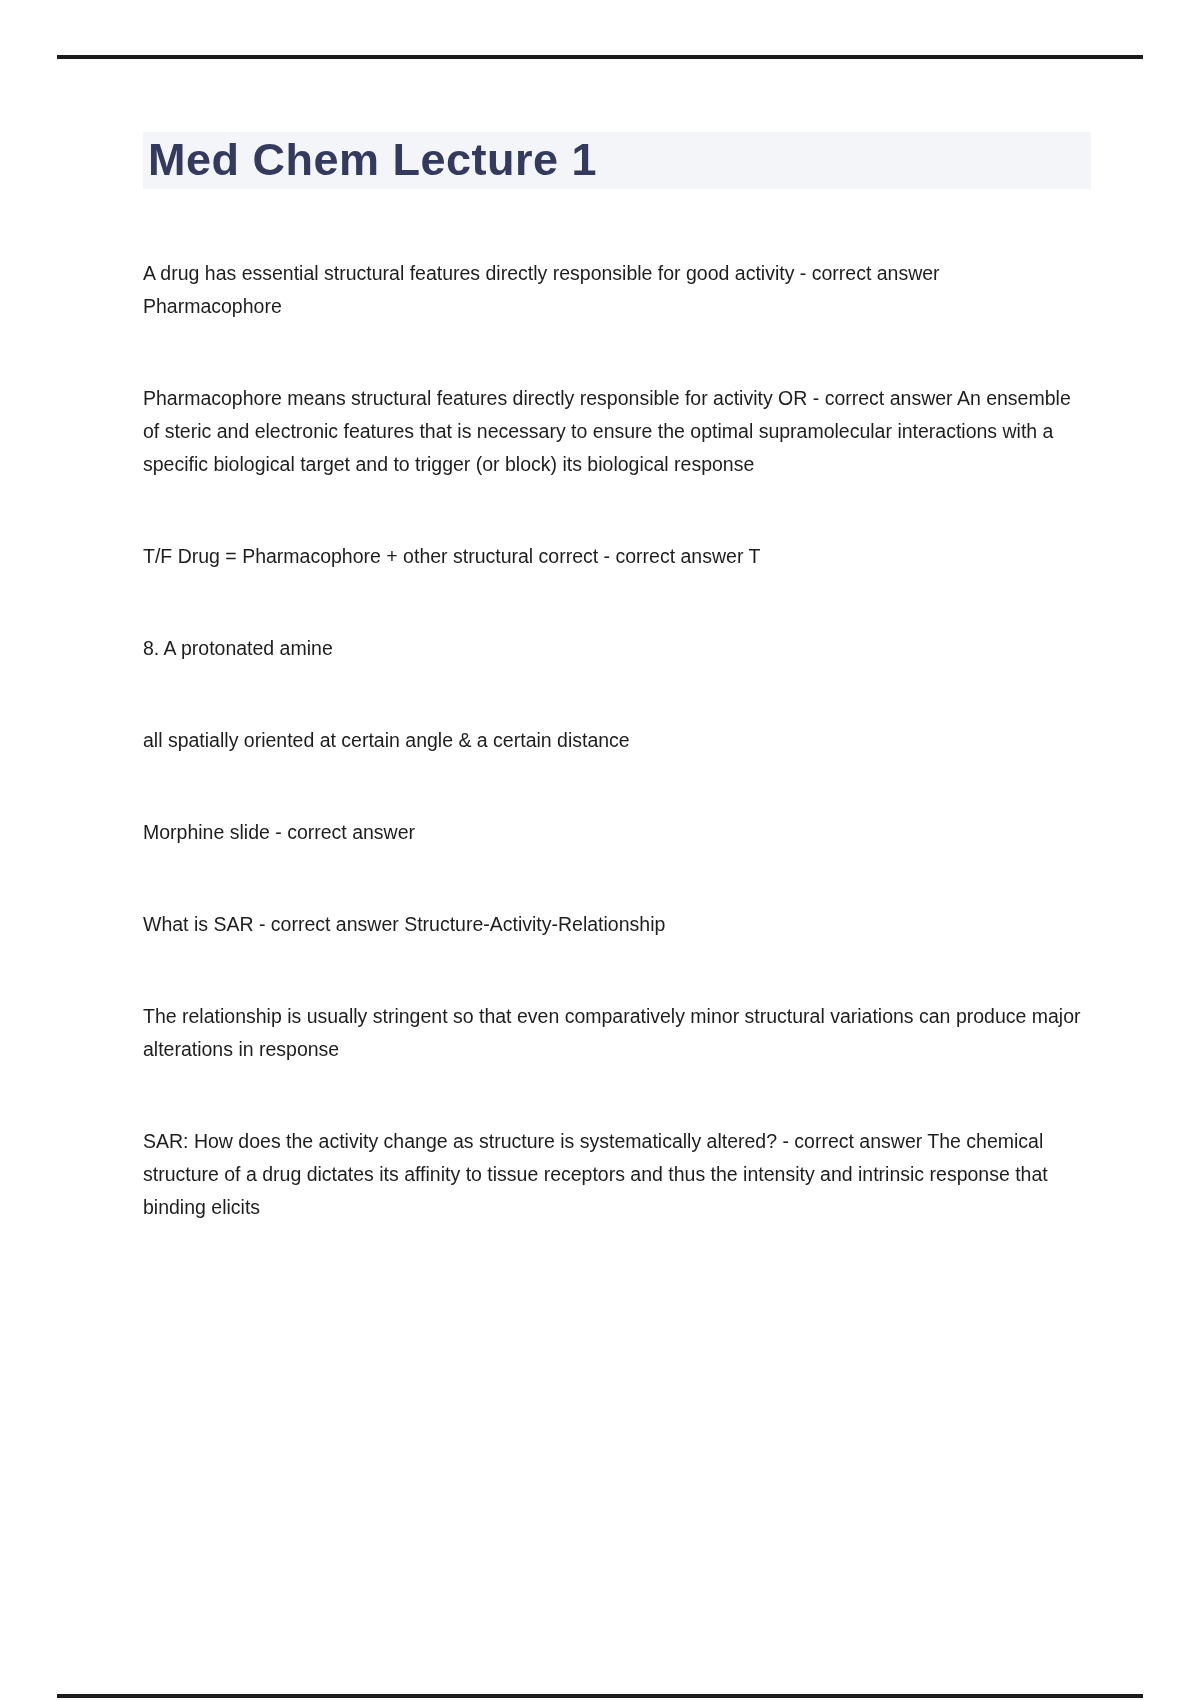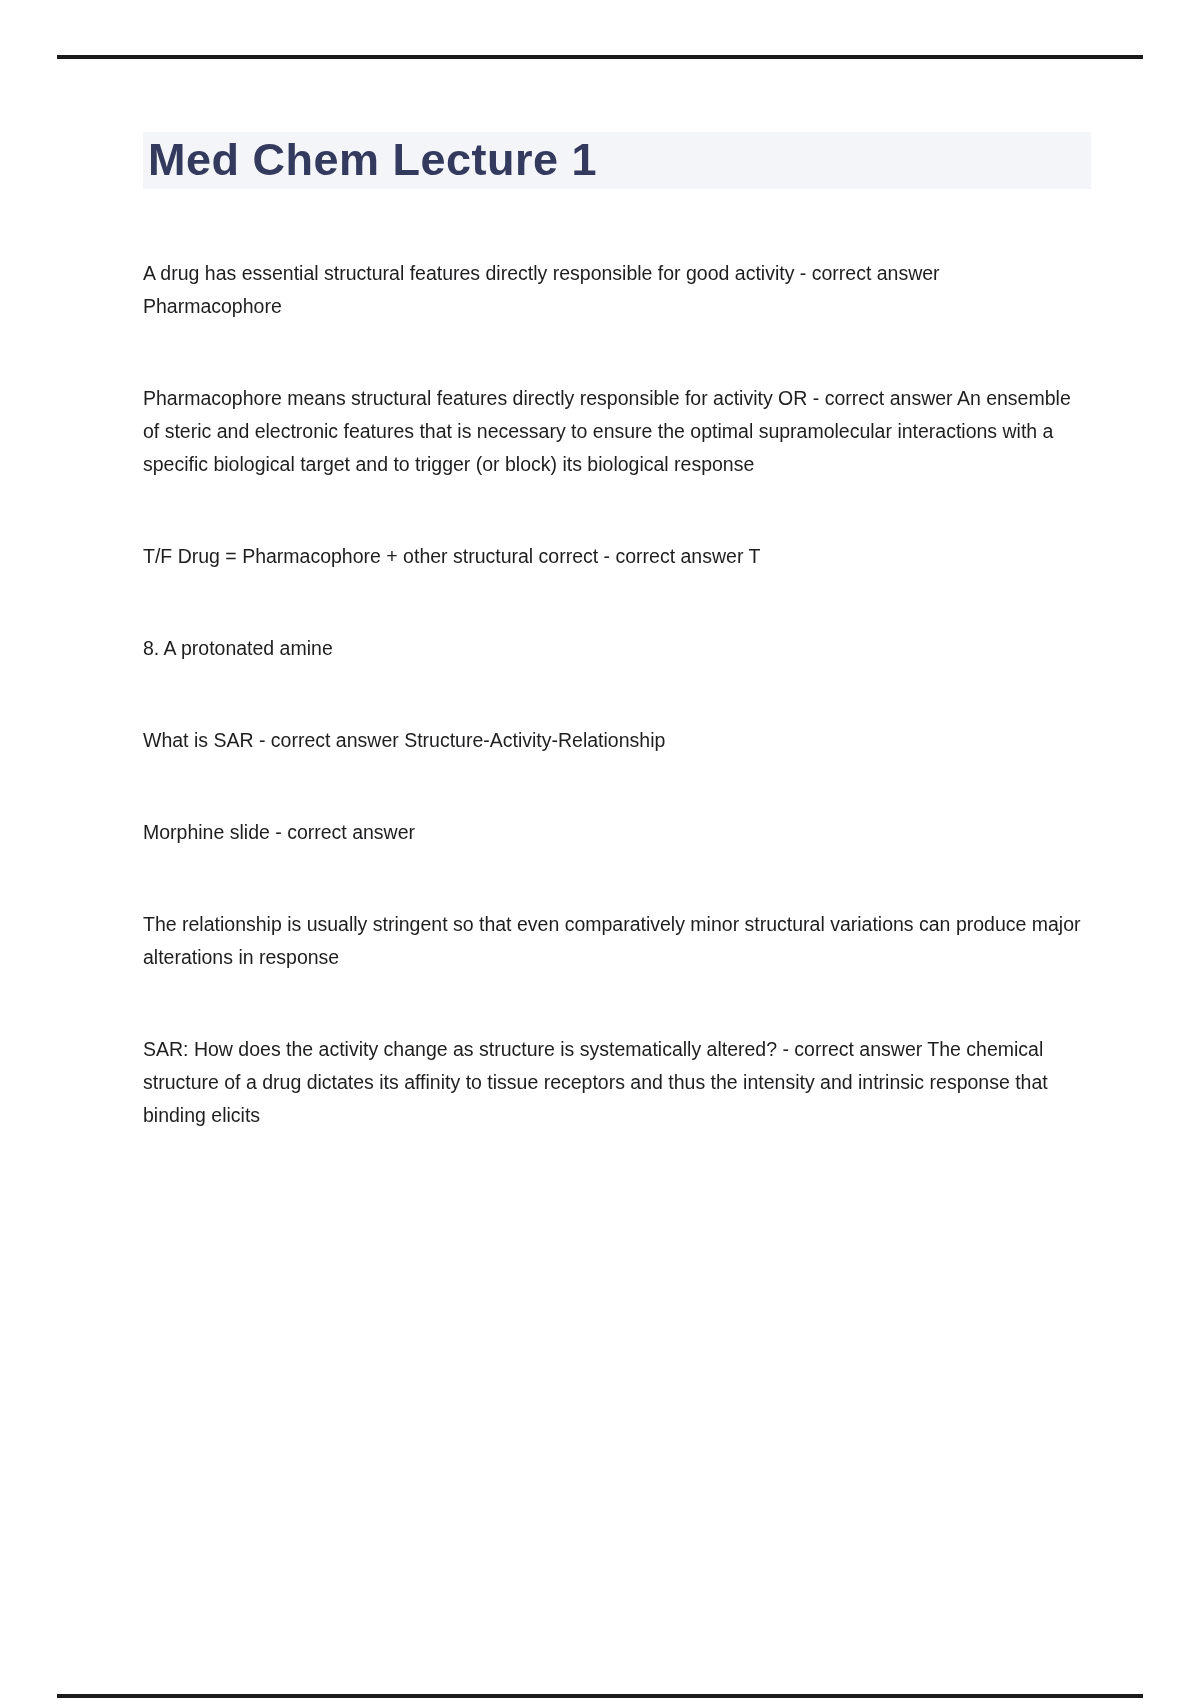--- a/index.html
+++ b/index.html
@@ -65,20 +65,21 @@
 <div class="content">
   <div class="title-block">
     <h1>Med Chem Lecture 1</h1>
   </div>
 
   <div class="paragraphs">
     <p>A drug has essential structural features directly responsible for good activity - correct answer Pharmacophore</p>
     <p>Pharmacophore means structural features directly responsible for activity OR - correct answer An ensemble of steric and electronic features that is necessary to ensure the optimal supramolecular interactions with a specific biological target and to trigger (or block) its biological response</p>
     <p>T/F Drug = Pharmacophore + other structural correct - correct answer T</p>
     <p>8. A protonated amine</p>
+    <p>all spatially oriented at certain angle &amp; a certain distance</p>
+    <p>Morphine slide - correct answer</p>
     <p>What is SAR - correct answer Structure-Activity-Relationship</p>
-    <p>Morphine slide - correct answer</p>
     <p>The relationship is usually stringent so that even comparatively minor structural variations can produce major alterations in response</p>
     <p>SAR: How does the activity change as structure is systematically altered? - correct answer The chemical structure of a drug dictates its affinity to tissue receptors and thus the intensity and intrinsic response that binding elicits</p>
   </div>
 </div>
 
 <div class="page-rule bottom"></div>
 
 </body></html>

